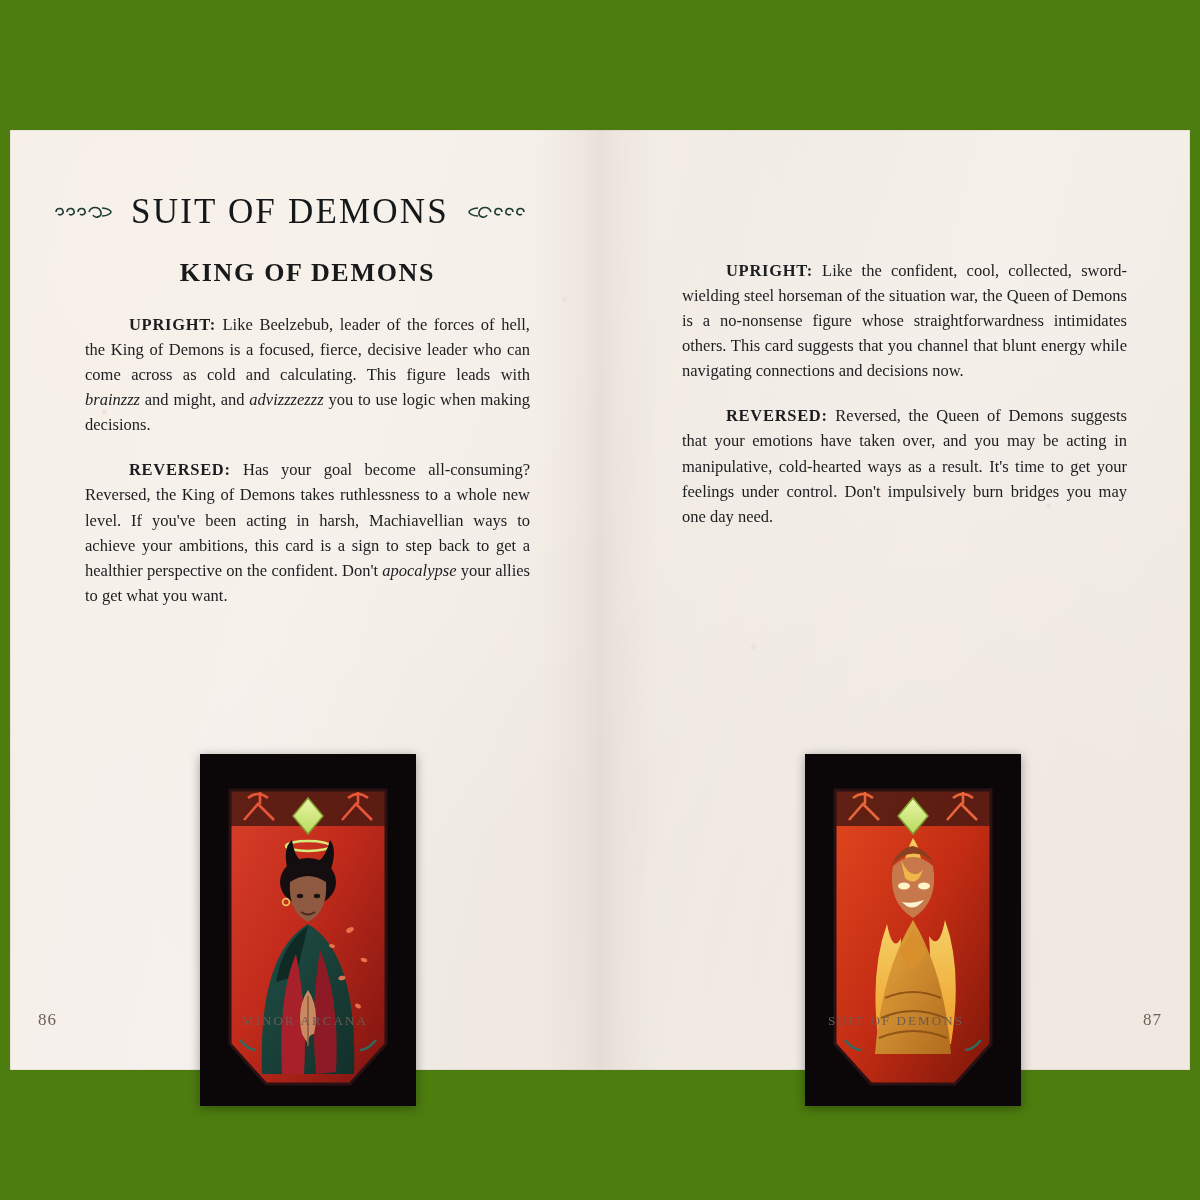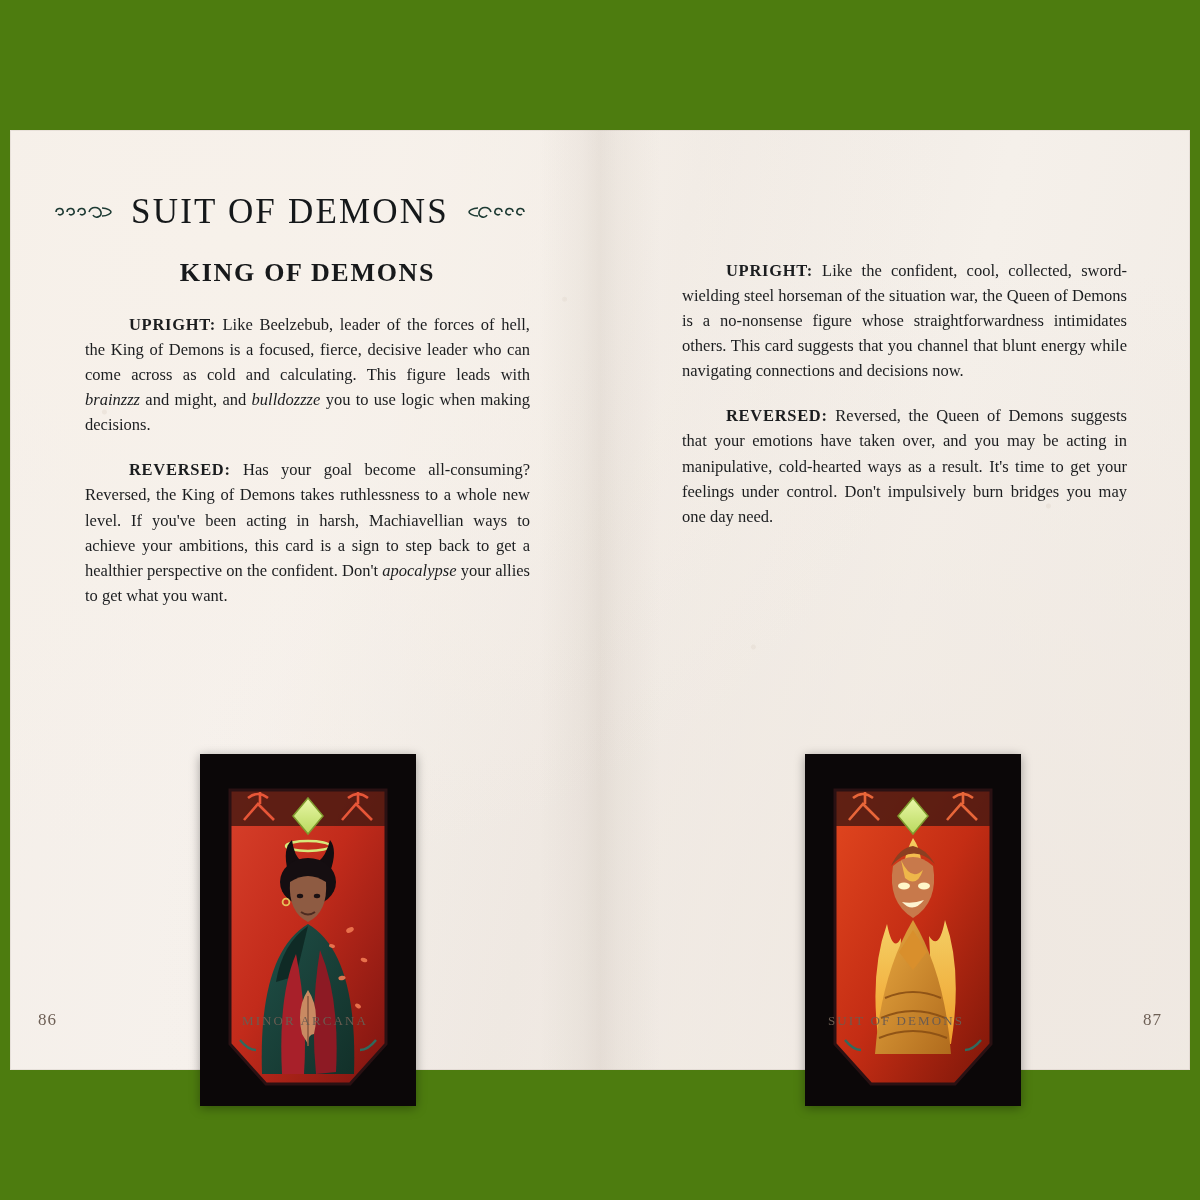--- a/index.html
+++ b/index.html
@@ -196,21 +196,21 @@
       </span>
     </div>
 
     <div class="columns">
 
       <div class="col col-left">
         <h2 class="card-title">KING OF DEMONS</h2>
 
         <p class="para">
           <span class="lead">UPRIGHT:</span>
-          <span>Like Beelzebub, leader of the forces of hell, the King of Demons is a focused, fierce, decisive leader who can come across as cold and calculating. This figure leads with </span><em>brainzzz</em><span> and might, and </span><em>bulldozzze</em><span> you to use logic when making decisions.</span>
+          <span>Like Beelzebub, leader of the forces of hell, the King of Demons is a focused, fierce, decisive leader who can come across as cold and calculating. This figure leads with </span><em>brainzzz</em><span> and might, and </span><em>advizzzezzz</em><span> you to use logic when making decisions.</span>
         </p>
 
         <p class="para">
           <span class="lead">REVERSED:</span>
           <span>Has your goal become all-consuming? Reversed, the King of Demons takes ruthlessness to a whole new level. If you've been acting in harsh, Machiavellian ways to achieve your ambitions, this card is a sign to step back to get a healthier perspective on the confident. Don't </span><em>apocalypse</em><span> your allies to get what you want.</span>
         </p>
       </div>
 
       <div class="col col-right">
 

